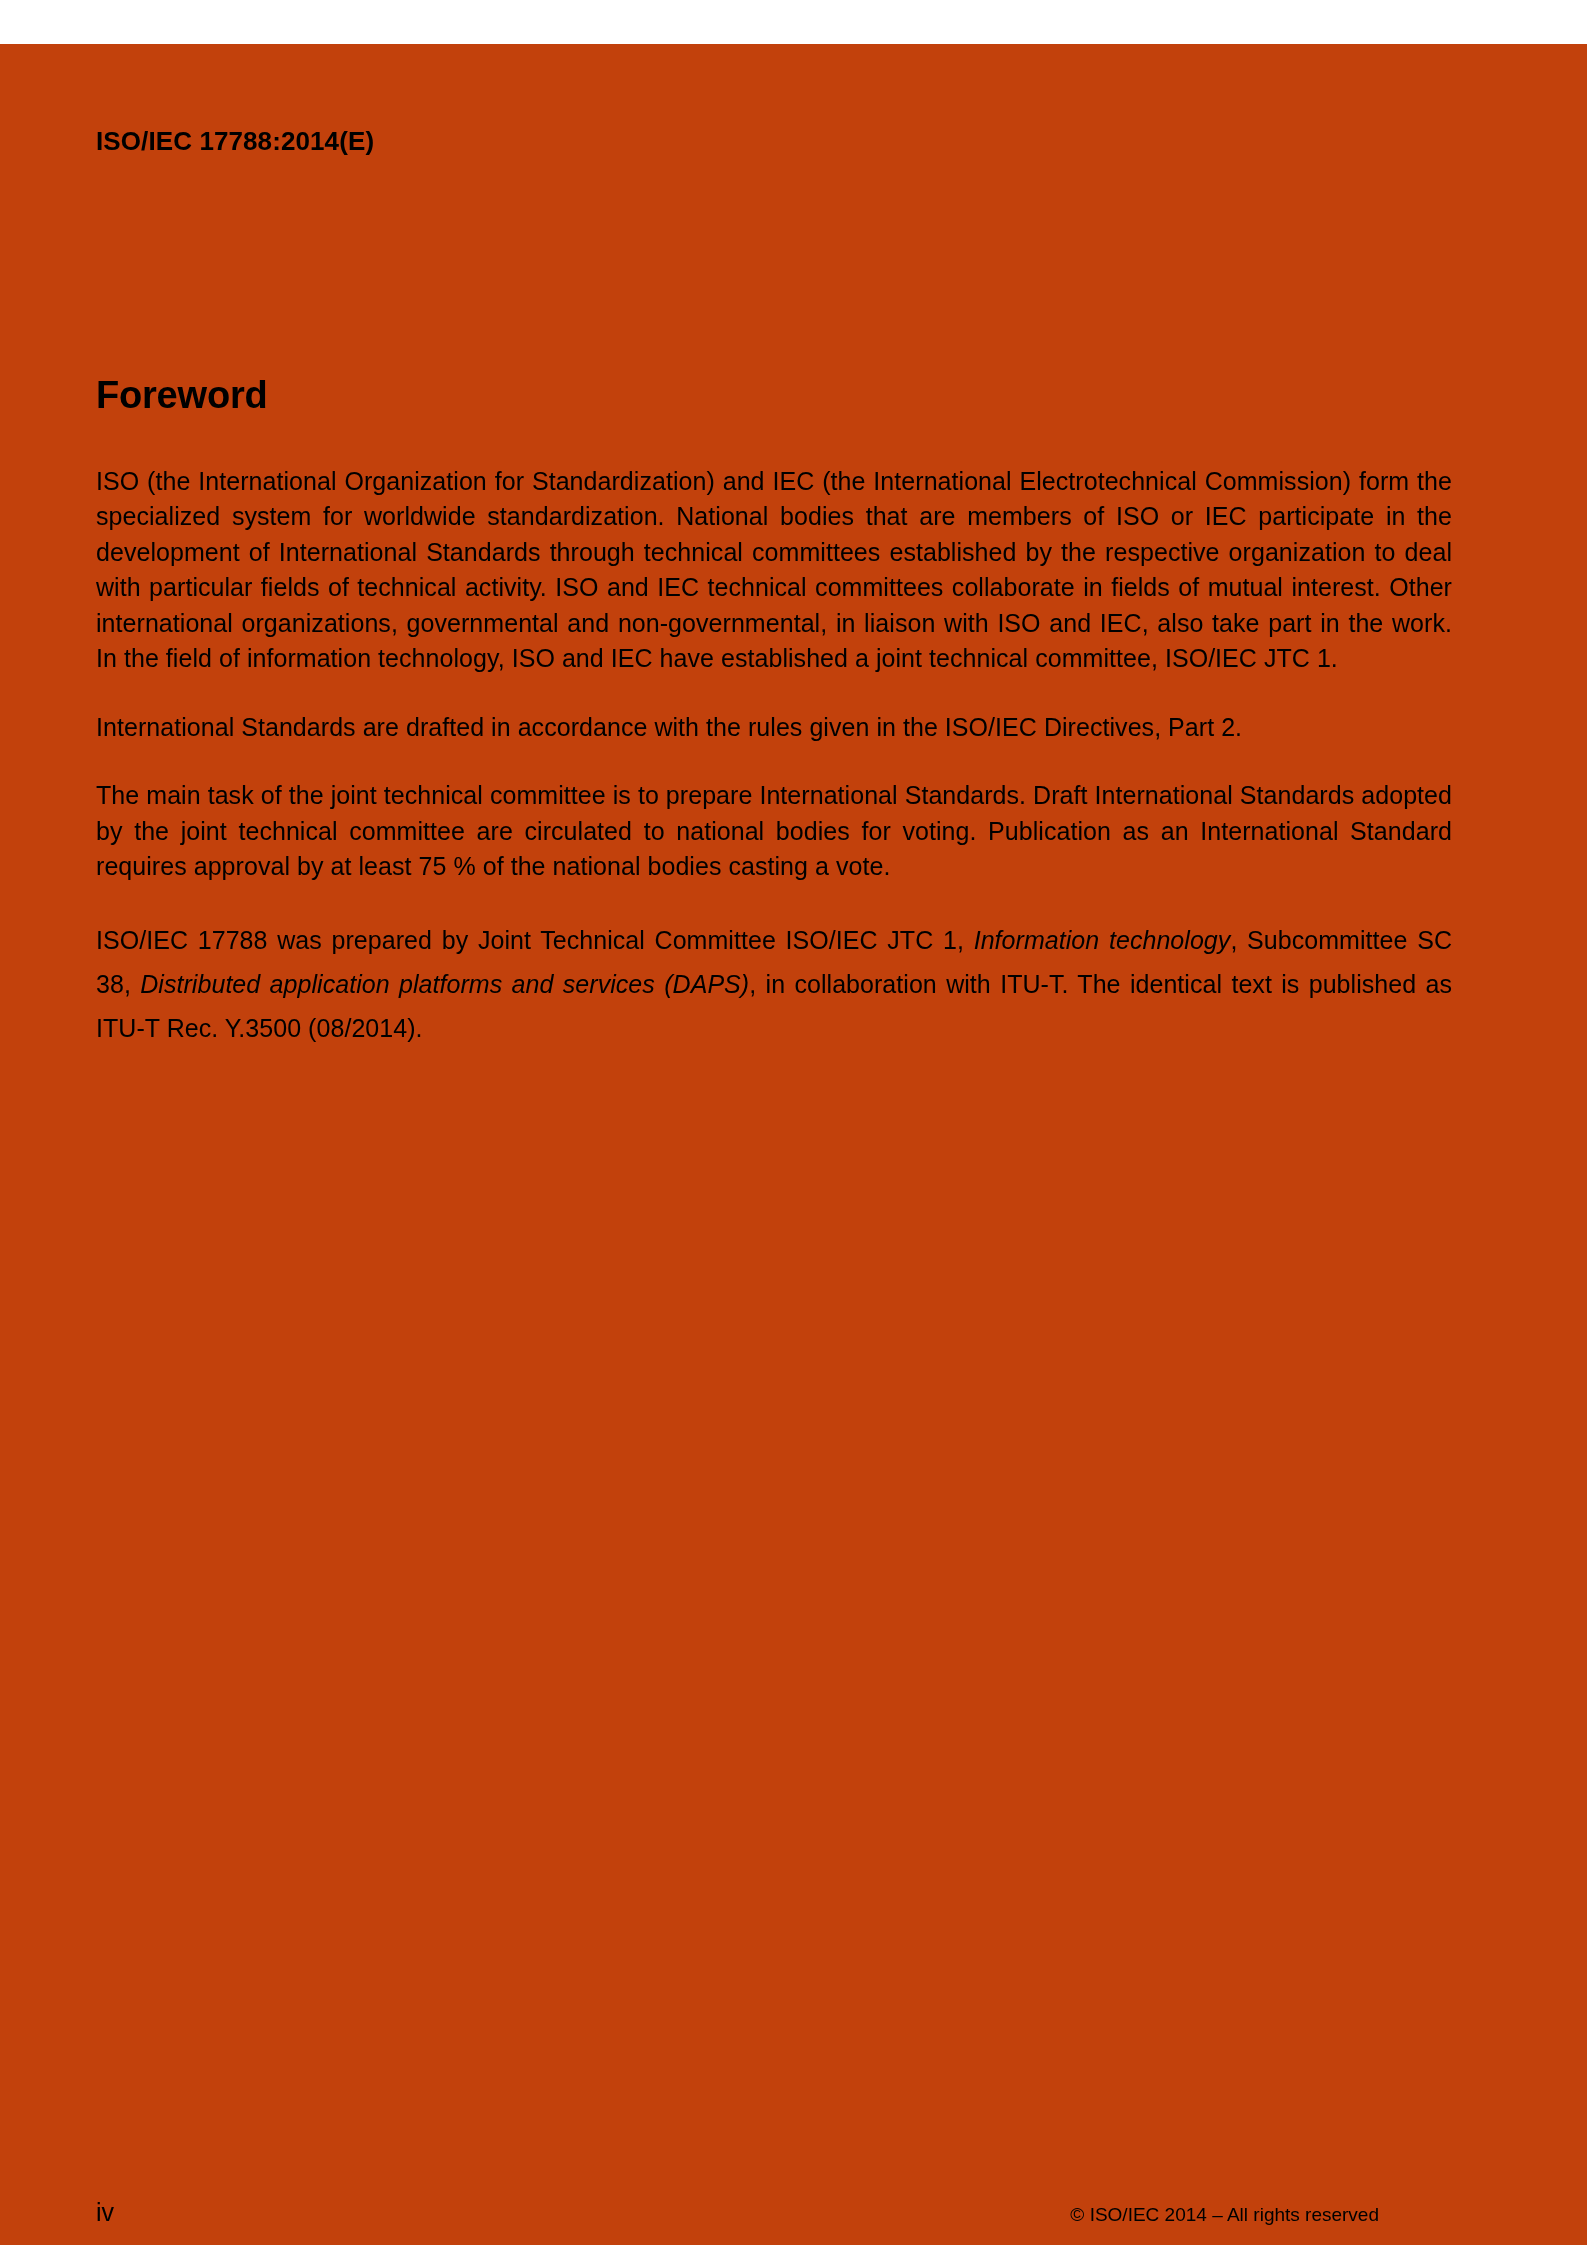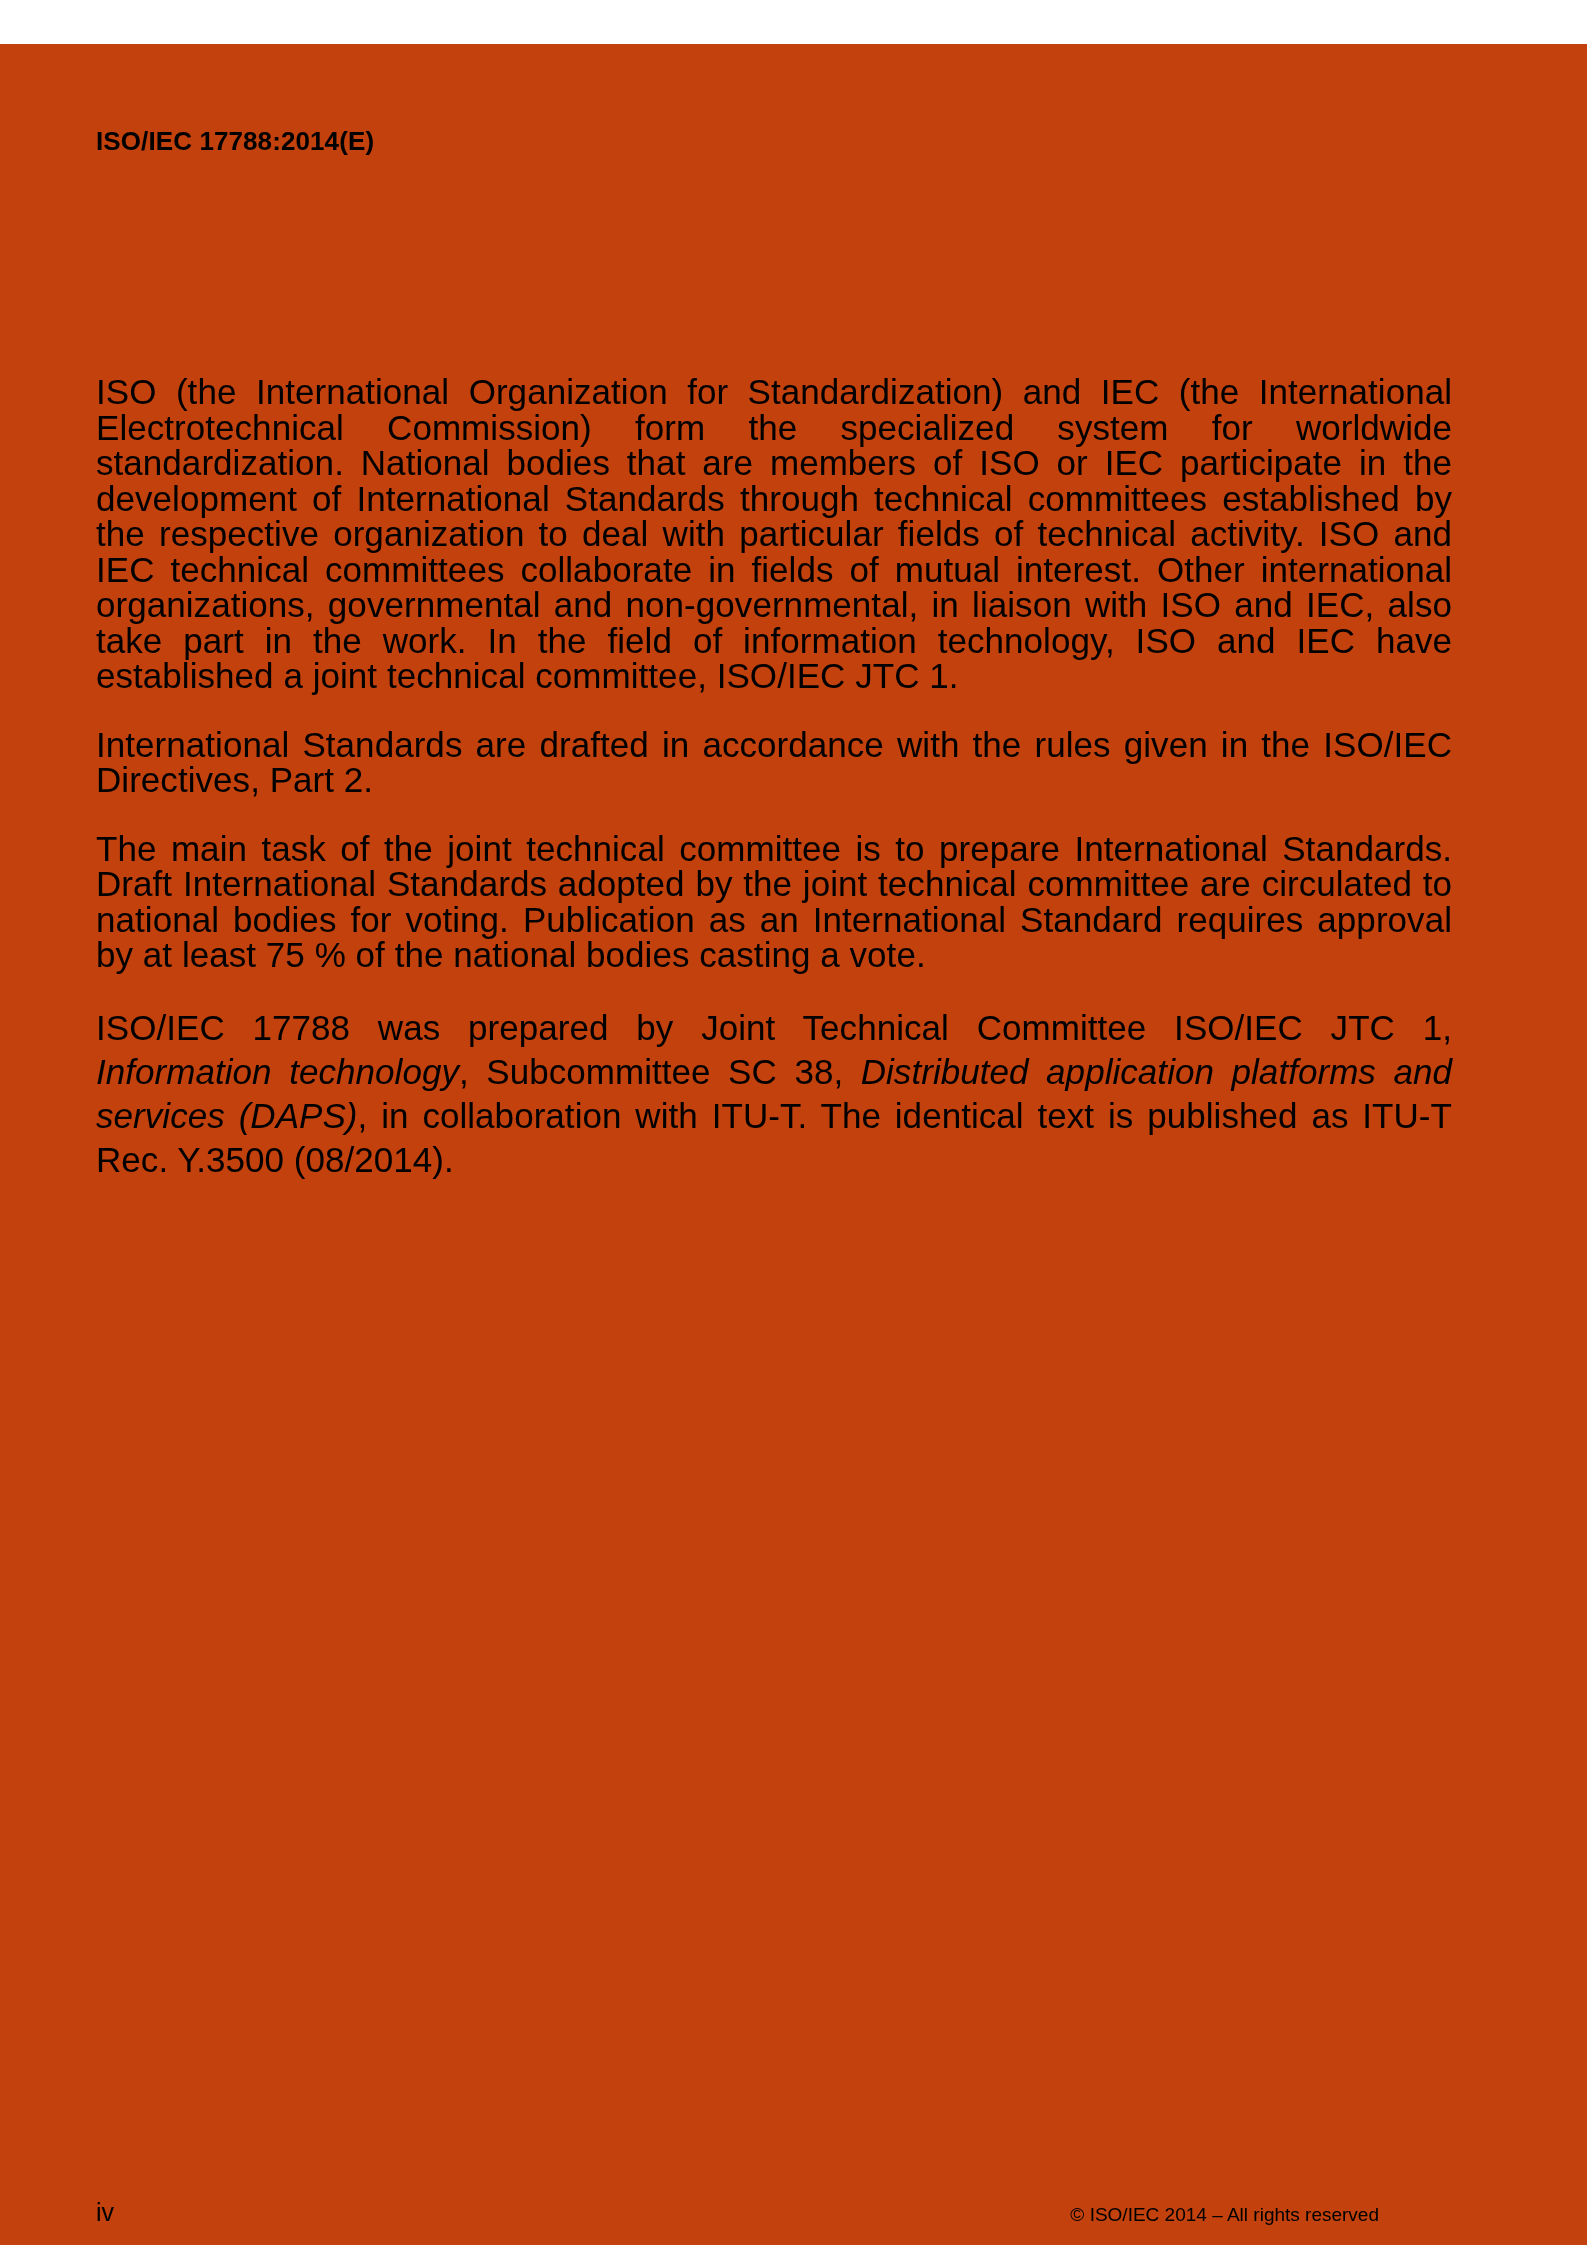--- a/index.html
+++ b/index.html
@@ -44,21 +44,21 @@
 
   .section-title {
     font-size: 38px;
     font-weight: bold;
     line-height: 1.15;
     margin: 0 0 46px 0;
     letter-spacing: -0.2px;
   }
 
   p.para {
-    font-size: 35px;
+    font-size: 25px;
     line-height: 35.5px;
     text-align: justify;
     text-justify: inter-word;
     margin: 0 0 33px 0;
     letter-spacing: 0.05px;
   }
   p.para:last-child {
     margin-bottom: 0;
   }
   p.para-loose {
@@ -93,20 +93,21 @@
 </style>
 </head>
 <body>
 
 <div class="page">
 
   <div class="running-header">ISO/IEC 17788:2014(E)</div>
 
   <div class="content">
 
+    <h1 class="section-title">Foreword</h1>
 
     <p class="para">ISO (the International Organization for Standardization) and IEC (the International Electrotechnical Commission) form the specialized system for worldwide standardization. National bodies that are members of ISO or IEC participate in the development of International Standards through technical committees established by the respective organization to deal with particular fields of technical activity. ISO and IEC technical committees collaborate in fields of mutual interest. Other international organizations, governmental and non-governmental, in liaison with ISO and IEC, also take part in the work. In the field of information technology, ISO and IEC have established a joint technical committee, ISO/IEC JTC 1.</p>
 
     <p class="para last-line-left">International Standards are drafted in accordance with the rules given in the ISO/IEC Directives, Part 2.</p>
 
     <p class="para">The main task of the joint technical committee is to prepare International Standards. Draft International Standards adopted by the joint technical committee are circulated to national bodies for voting. Publication as an International Standard requires approval by at least 75 % of the national bodies casting a vote.</p>
 
 
     <p class="para para-loose"><span>ISO/IEC 17788 was prepared by Joint Technical Committee ISO/IEC JTC 1, </span><em class="it">Information technology</em><span>, Subcommittee SC 38, </span><em class="it">Distributed application platforms and services (DAPS)</em><span>, in collaboration with ITU-T. The identical text is published as ITU-T Rec. Y.3500 (08/2014).</span></p>
 

